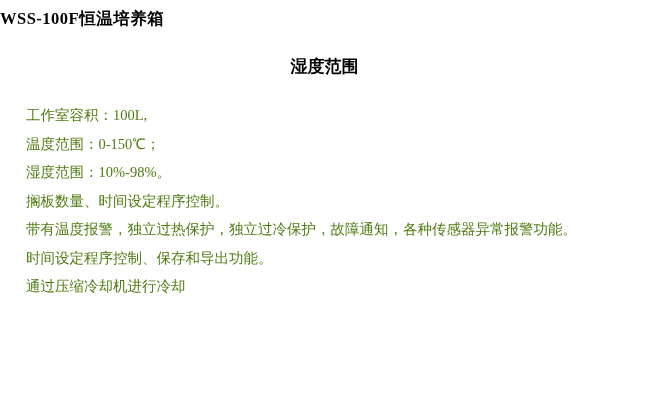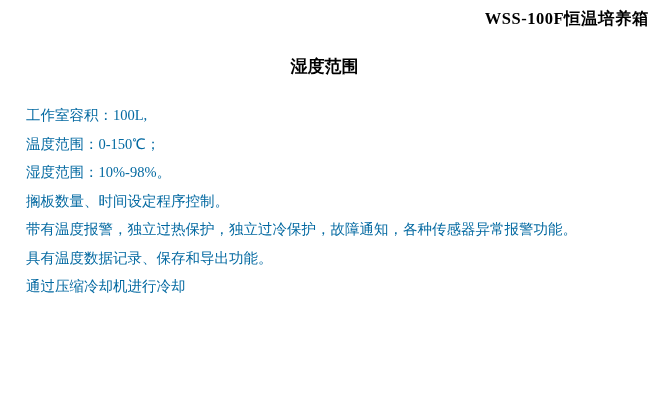--- a/index.html
+++ b/index.html
@@ -14,21 +14,21 @@
     font-family: "Liberation Serif", serif;
     color: #000000;
   }
   .page {
     position: relative;
     width: 649px;
     height: 419px;
     background: #ffffff;
   }
   .title-main {
-    text-align: right;
+    text-align: left;
     font-family: "Liberation Serif", serif;
     font-weight: bold;
     font-size: 16.5px;
     letter-spacing: 0.5px;
     margin: 0;
     padding-top: 8px;
     line-height: 22px;
     white-space: nowrap;
   }
   .title-sub {
@@ -42,37 +42,37 @@
     white-space: nowrap;
   }
   .body-block {
     padding: 22px 26px 0 26px;
   }
   .para {
     font-family: "Liberation Serif", serif;
     font-size: 14.5px;
     line-height: 28.5px;
     margin: 0;
-    color: #0369a1;
+    color: #4d7c0f;
     text-align: left;
     word-break: break-all;
   }
 </style>
 </head>
 <body>
 
 <div class="page">
 
   <h1 class="title-main">WSS-100F恒温培养箱</h1>
 
   <h2 class="title-sub">湿度范围</h2>
 
   <div class="body-block">
     <p class="para">工作室容积：100L,</p>
     <p class="para">温度范围：0-150℃；</p>
     <p class="para">湿度范围：10%-98%。</p>
     <p class="para">搁板数量、时间设定程序控制。</p>
     <p class="para">带有温度报警，独立过热保护，独立过冷保护，故障通知，各种传感器异常报警功能。</p>
-    <p class="para">具有温度数据记录、保存和导出功能。</p>
+    <p class="para">时间设定程序控制、保存和导出功能。</p>
     <p class="para">通过压缩冷却机进行冷却</p>
   </div>
 
 </div>
 
 </body></html>

